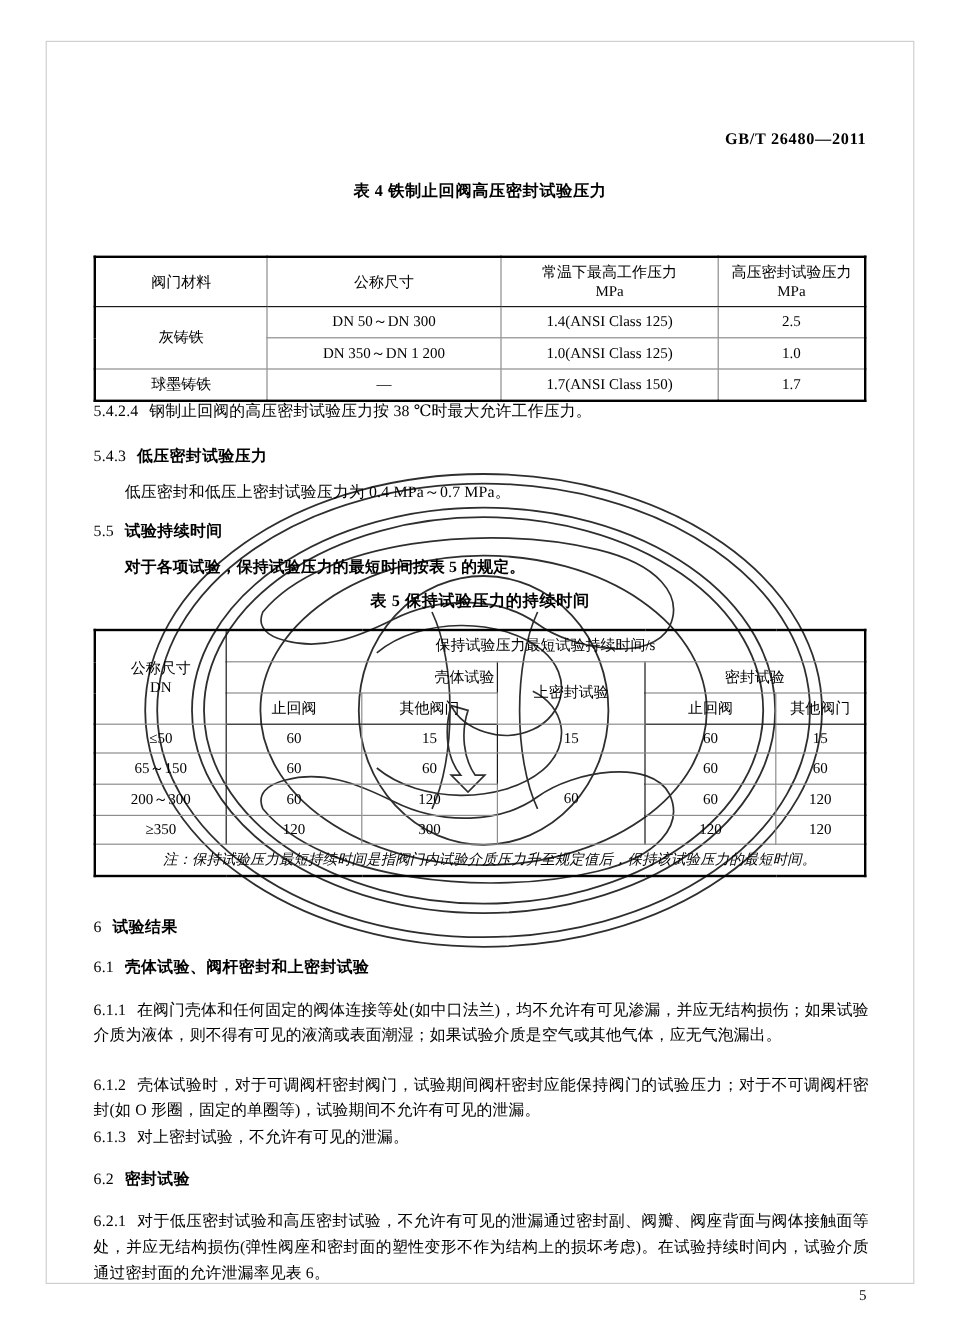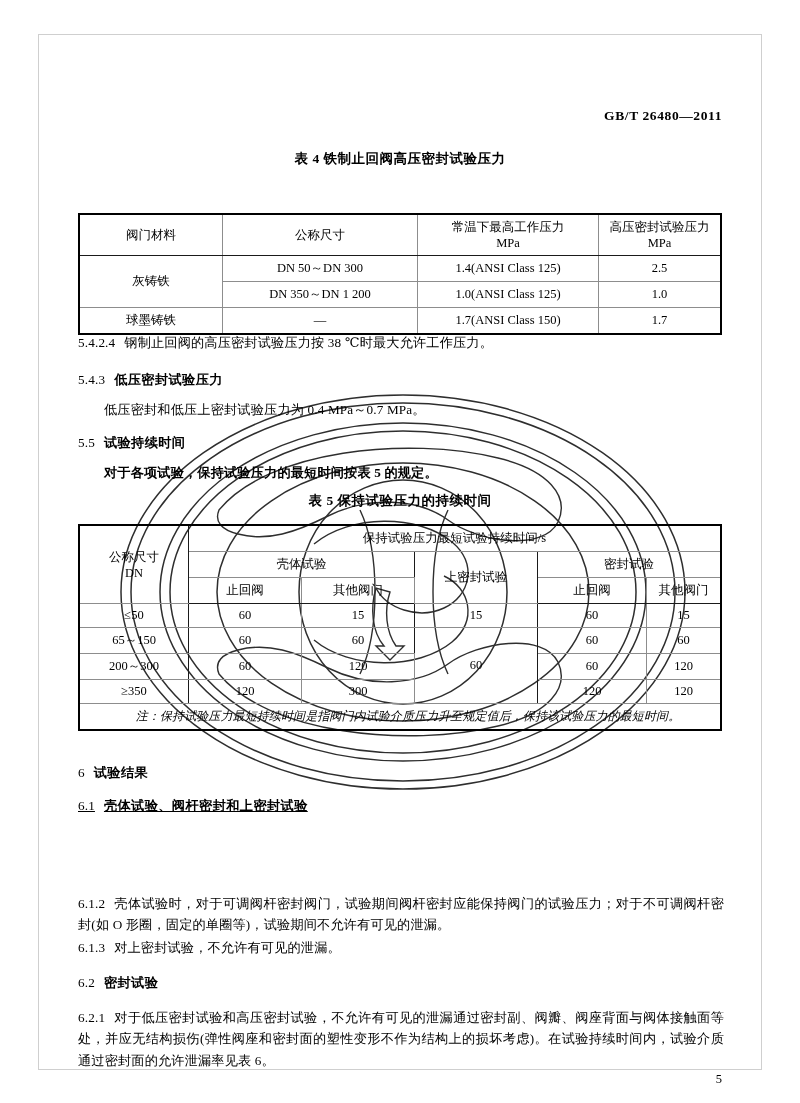--- a/index.html
+++ b/index.html
@@ -227,21 +227,21 @@
       <table class="doc outer">
         <tbody>
           <tr>
             <th rowspan="3" style="width:104px;" class="t-thick-r">
               <div>公称尺寸</div>
               <div>DN</div>
             </th>
             <th colspan="5">保持试验压力最短试验持续时间/s</th>
           </tr>
           <tr>
-            <th colspan="2" style="width:216px;" class="t-thick-r">壳体试验</th>
+            <th colspan="2" style="width:216px;text-align:right;" class="t-thick-r">壳体试验</th>
             <th rowspan="2" style="width:118px;text-align:center;" class="t-thick-r">上密封试验</th>
             <th colspan="2">密封试验</th>
           </tr>
           <tr>
             <th style="width:108px;" class="t-hdr-bot">止回阀</th>
             <th style="width:108px;" class="t-hdr-bot t-thick-r">其他阀门</th>
             <th style="width:104px;" class="t-hdr-bot">止回阀</th>
             <th class="t-hdr-bot">其他阀门</th>
           </tr>
 
@@ -279,24 +279,27 @@
             <td colspan="6" class="note-row bold">注：保持试验压力最短持续时间是指阀门内试验介质压力升至规定值后，保持该试验压力的最短时间。</td>
           </tr>
         </tbody>
       </table>
     </div>
 
     <div class="para" style="top:762px;">
       <span class="num">6</span><span class="clause-head">试验结果</span>
     </div>
 
-    <div class="para" style="top:795px;text-decoration:underline;">
+    <div class="para" style="top:795px;">
       <span class="num">6.1</span><span class="clause-head">壳体试验、阀杆密封和上密封试验</span>
     </div>
 
+    <div class="para" style="top:831px;">
+      <span class="num">6.1.1</span><span>在阀门壳体和任何固定的阀体连接等处(如中口法兰)，均不允许有可见渗漏，并应无结构损伤；如果试验介质为液体，则不得有可见的液滴或表面潮湿；如果试验介质是空气或其他气体，应无气泡漏出。</span>
+    </div>
 
     <div class="para" style="top:893px;">
       <span class="num">6.1.2</span><span>壳体试验时，对于可调阀杆密封阀门，试验期间阀杆密封应能保持阀门的试验压力；对于不可调阀杆密封(如 O 形圈，固定的单圈等)，试验期间不允许有可见的泄漏。</span>
     </div>
 
     <div class="para" style="top:937px;">
       <span class="num">6.1.3</span><span>对上密封试验，不允许有可见的泄漏。</span>
     </div>
 
     <div class="para" style="top:972px;">

